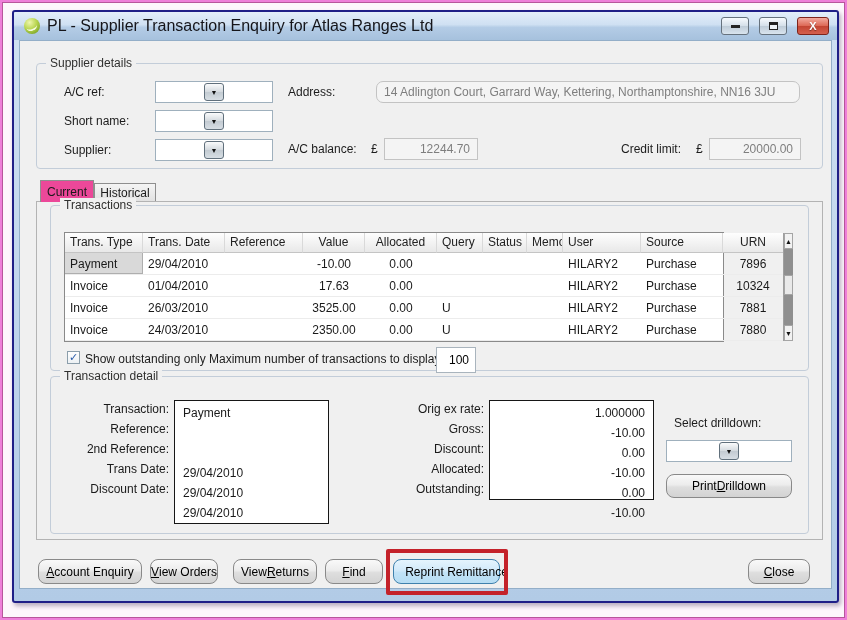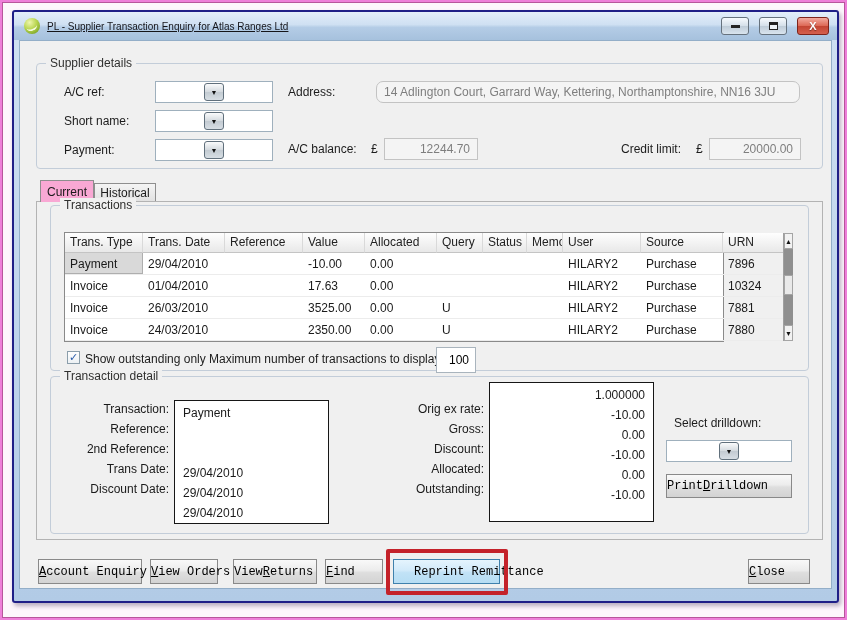--- a/index.html
+++ b/index.html
@@ -10,21 +10,21 @@
                 box-shadow: inset 0 0 0 1px #b8559c; }
 
   .window { position:absolute; left:10px; top:8px; width:827px; height:593px;
             background:linear-gradient(#cfe0f2,#b2cbe6); border:2px solid #1f1f87; border-radius:3px;
             box-shadow:2px 3px 4px rgba(60,40,80,.35); }
 
   .titlebar { position:absolute; left:0; top:0; right:0; height:28px; display:flex; align-items:center;
               gap:7px; padding:0 8px 0 10px;
               background:linear-gradient(#e3eefa 0%, #cfe0f2 45%, #b4cce6 55%, #a6c1dd 100%);
               border-radius:2px 2px 0 0; }
-  .title-text { flex:1; font-size:10px; color:#15151a; white-space:nowrap; overflow:hidden;text-decoration:underline; }
+  .title-text { flex:1; font-size:16px; color:#15151a; white-space:nowrap; overflow:hidden; }
 
   .sage-icon { width:16px; height:16px; border-radius:50%; position:relative; flex:0 0 auto;
                background:radial-gradient(circle at 35% 28%, #eff7ae, #b8d550 45%, #84ab2d 78%, #6d921f); }
   .sage-icon::after { content:""; position:absolute; left:2px; top:4px; width:11px; height:7px;
                border-bottom:2px solid #f6fbe2; border-radius:50%; transform:rotate(-18deg); }
 
   .win-btn { width:28px; height:18px; margin-left:3px; border:1px solid #66727e; border-radius:3px;
              display:flex; align-items:center; justify-content:center;
              background:linear-gradient(#f7fafd,#d5e0ea 48%,#bfccd8 52%,#d9e4ee); }
   .win-btn.close { width:32px; border-color:#7e241b; color:#fff; font-weight:bold; font-size:11px;
@@ -47,54 +47,54 @@
                background:linear-gradient(#fafbfc,#d3d9de 50%,#c2cad1 50%,#d7dee4);
                display:flex; align-items:center; justify-content:center; font-size:7px; color:#111; }
 
   .ro-field { position:absolute; height:22px; background:#f4f4f4; border:1px solid #c3c3c3; color:#7e7e7e;
               display:flex; align-items:center; padding:0 7px; white-space:nowrap; overflow:hidden; }
   .ro-field.num { justify-content:flex-end; }
   .ed-field { position:absolute; background:#fff; border:1px solid #a9b4bd; color:#000;
               display:flex; align-items:center; justify-content:flex-end; padding:12px 6px; }
 
   .tab { position:absolute; border:1px solid #8e8e8e; display:flex; align-items:center; justify-content:center; }
-  .tab.active { background:#f9a8d4; border-bottom:none; z-index:3; }
+  .tab.active { background:#ec4899; border-bottom:none; z-index:3; }
   .tab.inactive { background:linear-gradient(#f4f4f4,#e2e2e2); z-index:1; }
   .tab-panel { position:absolute; border:1px solid #b3b3b3; background:#f0f0f0; z-index:2; }
 
   .tx-table { position:absolute; display:flex; border:1px solid #8a8a8a; background:#fff; }
   .tx-main { width:720px; }
   .tx-hrow, .tx-row { display:grid; grid-template-columns:78px 82px 78px 62px 72px 46px 44px 36px 78px 82px 60px; }
   .tx-hrow { height:20px; background:linear-gradient(#fefefe,#e7e7e7); }
   .tx-hcell { padding:2px 5px; border-right:1px solid #d9d9d9; border-bottom:1px solid #c4c4c4;
               white-space:nowrap; overflow:hidden; color:#222; }
   .tx-row { height:22px; border-bottom:1px solid #ececec; }
   .tx-cell { padding:4px 5px; white-space:nowrap; overflow:hidden; }
-  .num { text-align:left; }
+  .num { text-align:center; }
   .cell-sel { background:#d9d9d9; border-right:1px solid #aeaeae; border-bottom:1px solid #aeaeae; }
 
   .tx-scroll { width:17px; background:#8f8f8f; border-left:1px solid #9f9f9f; display:flex; flex-direction:column; }
   .sb-btn { height:16px; background:#f2f2f2; border:1px solid #a5a5a5; display:flex; align-items:center;
             justify-content:center; font-size:7px; color:#111; }
   .sb-btn.down { margin-top:auto; }
   .sb-thumb { height:20px; margin-top:26px; background:#e9e9e9; border:1px solid #a5a5a5; }
 
   .checkbox { position:absolute; width:13px; height:13px; background:linear-gradient(#fefefe,#edf1f4);
               border:1px solid #8b9eab; display:flex; align-items:center; justify-content:center;
               color:#2b5cab; font-size:11px; font-weight:bold; line-height:1; }
 
   .detail-box { position:absolute; background:#fff; border:1px solid #161616; padding-top:3px; }
   .d-row { height:20px; padding:2px 8px; white-space:nowrap; overflow:hidden; }
   .d-row.num { text-align:right; }
   .d-col { position:absolute; }
   .d-col .r-row { height:20px; text-align:right; white-space:nowrap; }
 
-  .btn { position:absolute; height:25px; border:1px solid #898989; border-radius:0; color:#000;
-         display:flex; align-items:center; justify-content:flex-start; white-space:nowrap;
-         background:linear-gradient(#f9f9f9,#ececec 45%,#dedede 55%,#d3d3d3);font-family:Liberation Mono, monospace; }
+  .btn { position:absolute; height:25px; border:1px solid #898989; border-radius:8px; color:#000;
+         display:flex; align-items:center; justify-content:center; white-space:nowrap;
+         background:linear-gradient(#f9f9f9,#ececec 45%,#dedede 55%,#d3d3d3); }
   .btn .u { text-decoration:underline; }
   .btn-reprint { background:linear-gradient(#e5f4fd,#d2eafa 45%,#c1e2f6 55%,#b6ddf4); border-color:#3f81ad; }
 
   .red-box { position:absolute; border:4px solid #c4222a; border-radius:2px; pointer-events:none; z-index:5; }
 </style>
 </head>
 <body>
 
 <div class="page-frame">
   <div class="window">
@@ -127,21 +127,21 @@
         </div>
 
         <span class="lbl" style="left:27px;top:50px;">Short name:</span>
         <div class="combo" style="left:118px;top:46px;width:118px;">
           <span class="combo-text">Atlas</span>
           <span class="combo-btn">
               <span>▼</span>
             </span>
         </div>
 
-        <span class="lbl" style="left:27px;top:79px;">Payment:</span>
+        <span class="lbl" style="left:27px;top:79px;">Supplier:</span>
         <div class="combo" style="left:118px;top:75px;width:118px;">
           <span class="combo-text">NN16 3JU</span>
           <span class="combo-btn">
               <span>▼</span>
             </span>
         </div>
 
         <span class="lbl" style="left:251px;top:21px;">Address:</span>
         <div class="ro-field" style="left:339px;top:17px;width:424px;border-radius:7px;">
           <span>14 Adlington Court, Garrard Way, Kettering, Northamptonshire, NN16 3JU</span>
@@ -281,21 +281,21 @@
           <div class="d-row">29/04/2010</div>
         </div>
 
         <div class="d-col" style="left:303px;top:25px;width:130px;">
           <div class="r-row">Orig ex rate:</div>
           <div class="r-row">Gross:</div>
           <div class="r-row">Discount:</div>
           <div class="r-row">Allocated:</div>
           <div class="r-row">Outstanding:</div>
         </div>
-        <div class="detail-box" style="left:438px;top:5px;width:165px;height:140px;padding-left:32px;">
+        <div class="detail-box" style="left:438px;top:23px;width:165px;height:100px;padding-left:32px;">
           <div class="d-row num">1.000000</div>
           <div class="d-row num">-10.00</div>
           <div class="d-row num">0.00</div>
           <div class="d-row num">-10.00</div>
           <div class="d-row num">0.00</div>
           <div class="d-row num">-10.00</div>
         </div>
 
         <span class="lbl" style="left:623px;top:39px;">Select drilldown:</span>
         <div class="combo" style="left:615px;top:63px;width:126px;">

